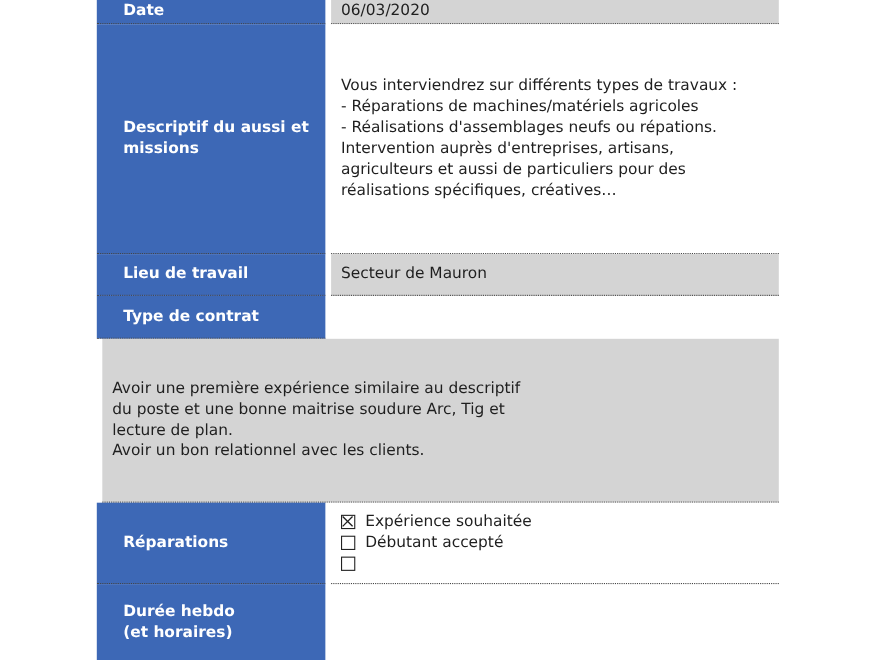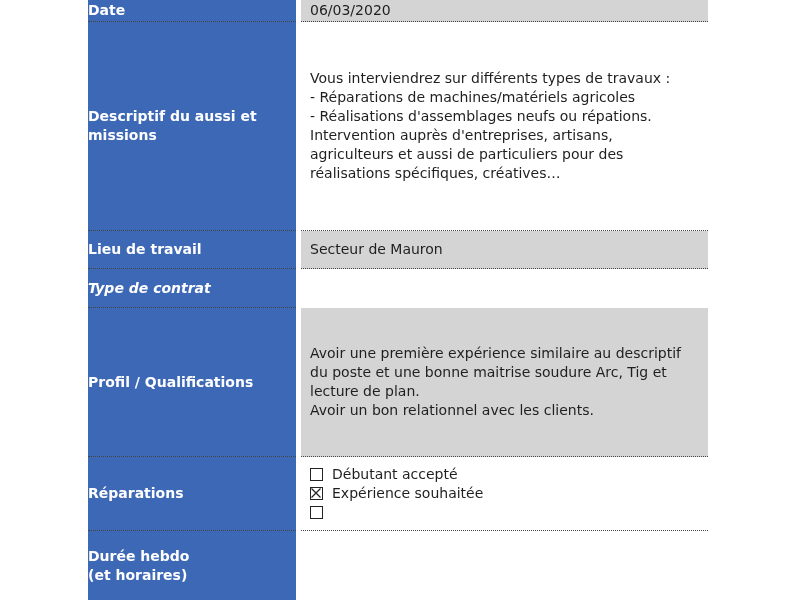--- a/index.html
+++ b/index.html
@@ -27,41 +27,41 @@
     align-items: center;
     border-bottom: 1px dotted #444444;
     font-size: 14px;
     line-height: 19px;
   }
   .cell.label {
     width: 208px;
     background: #3d68b6;
     color: #ffffff;
     font-weight: bold;
-    padding-left: 0;
+    padding-left: 24px;
     padding-right: 4px;
   }
   .gap {
     width: 5px;
     background: #ffffff;
   }
   .cell.value {
     flex: 1;
     color: #1f1f1f;
     padding-left: 9px;
     padding-right: 14px;
   }
   .gray  { background: #d4d4d4; }
   .white { background: #ffffff; }
   .pre   { white-space: pre-line; }
 
   .r-date   { height: 22px; }
   .r-desc   { height: 209px; }
   .r-lieu   { height: 38px; border-radius: 10px; }
-  .r-type   { height: 39px; font-style: italic; }
+  .r-type   { height: 39px; }
   .r-profil { height: 149px; }
   .r-exp    { height: 74px; }
   .r-duree  { height: 70px; }
   .r-next   { height: 11px; }
   .r-next .cell { border-bottom: none; }
 
   .chk-list { display: flex; flex-direction: column; }
   .chk {
     display: flex;
     align-items: center;
@@ -122,54 +122,51 @@
   </div>
 
   <div class="row r-type">
     <div class="cell label">
       <span>Type de contrat</span>
     </div>
     <div class="gap"></div>
   </div>
 
   <div class="row r-profil">
-    <div class="cell label">
-      <span>Profil / Qualifications</span>
-    </div>
     <div class="gap"></div>
     <div class="cell value gray">
       <span class="pre">Avoir une première expérience similaire au descriptif
 du poste et une bonne maitrise soudure Arc, Tig et
 lecture de plan.
 Avoir un bon relationnel avec les clients.</span>
     </div>
   </div>
 
   <div class="row r-exp">
     <div class="cell label">
       <span>Réparations</span>
     </div>
     <div class="gap"></div>
     <div class="cell value white">
       <div class="chk-list">
 
         <div class="chk">
-          <span class="chk-box" data-checked="false">
-            
-          </span>
-          <span>Débutant accepté</span>
-        </div>
-
-        <div class="chk">
           <span class="chk-box" data-checked="true">
             <svg viewBox="0 0 10 10">
               <path d="M0.5 0.5 L9.5 9.5 M9.5 0.5 L0.5 9.5" stroke="#222222" stroke-width="1.2" fill="none"></path>
             </svg>
           </span>
           <span>Expérience souhaitée</span>
+        </div>
+
+        <div class="chk">
+          <span class="chk-box" data-checked="false">
+            
+          </span>
+          <span>Débutant accepté</span>
         </div>
 
         <div class="chk">
           <span class="chk-box" data-checked="false">
             
           </span>
         </div>
 
       </div>
     </div>

